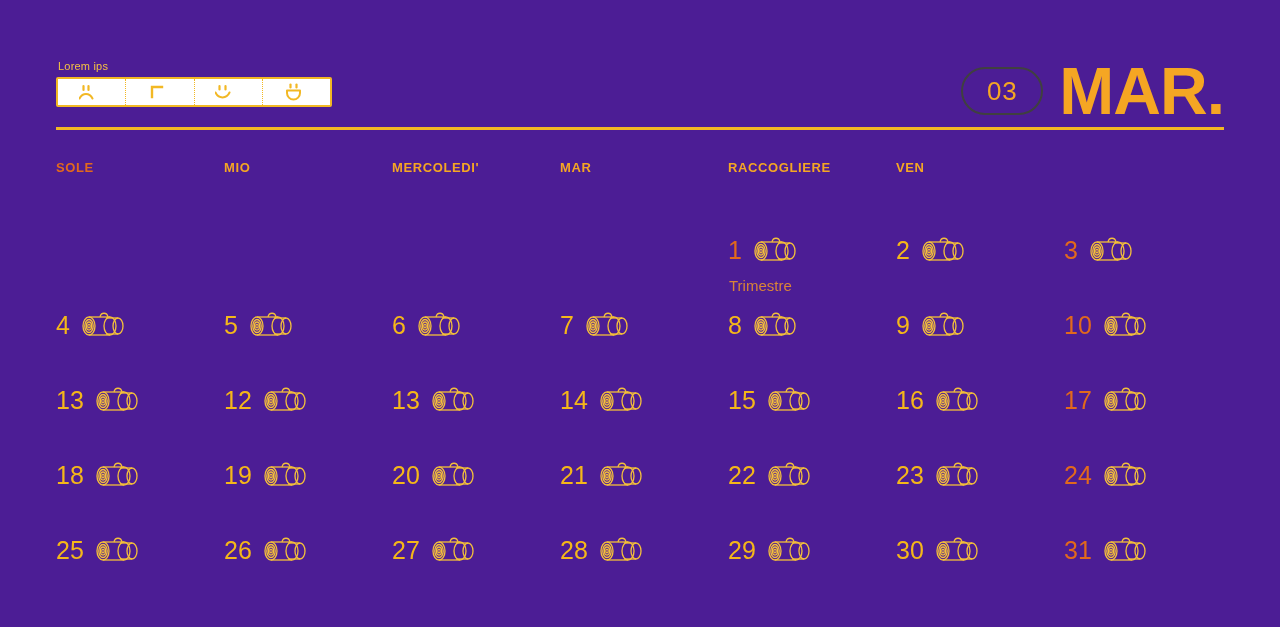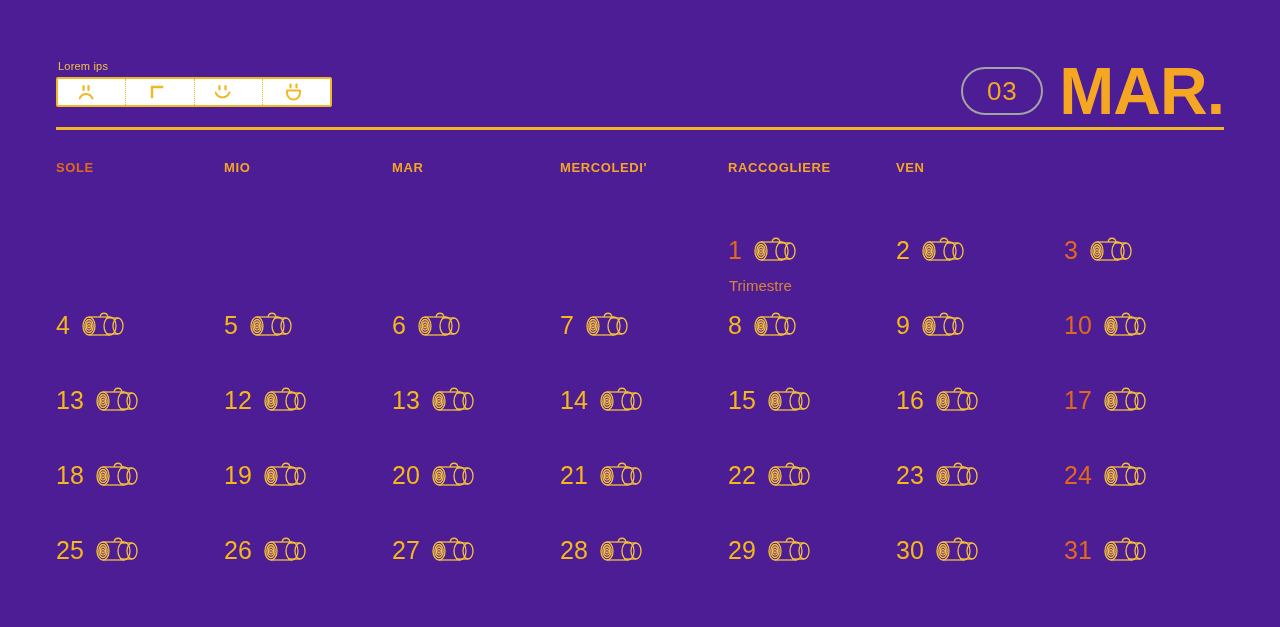--- a/index.html
+++ b/index.html
@@ -68,21 +68,21 @@
     position: absolute;
     right: 0;
     top: -2px;
     display: flex;
     align-items: center;
     gap: 16px;
   }
   .month-num-pill {
     width: 78px;
     height: 44px;
-    border: 2px solid #a3a3a3;
+    border: 2px solid #404040;
     border-radius: 24px;
     display: flex;
     align-items: center;
     justify-content: center;
   }
   .month-num {
     font-size: 26px;
     color: #F5A623;
     letter-spacing: 1px;
     line-height: 1;
@@ -211,22 +211,22 @@
       <div class="month-name">MAR.</div>
     </div>
 
   </div>
 
   <div class="header-rule"></div>
 
   <div class="grid" id="calendar-grid">
       <div class="dow sun">SOLE</div>
       <div class="dow">MIO</div>
+      <div class="dow">MERCOLEDI'</div>
       <div class="dow">MAR</div>
-      <div class="dow">MERCOLEDI'</div>
       <div class="dow">RACCOGLIERE</div>
       <div class="dow">VEN</div>
       <div class="cell"></div>
       <div class="cell"></div>
       <div class="cell"></div>
       <div class="cell"></div>
       <div class="cell"></div>
       <div class="cell">
         <div class="cell-inner">
           <span class="daynum sun">1</span>

